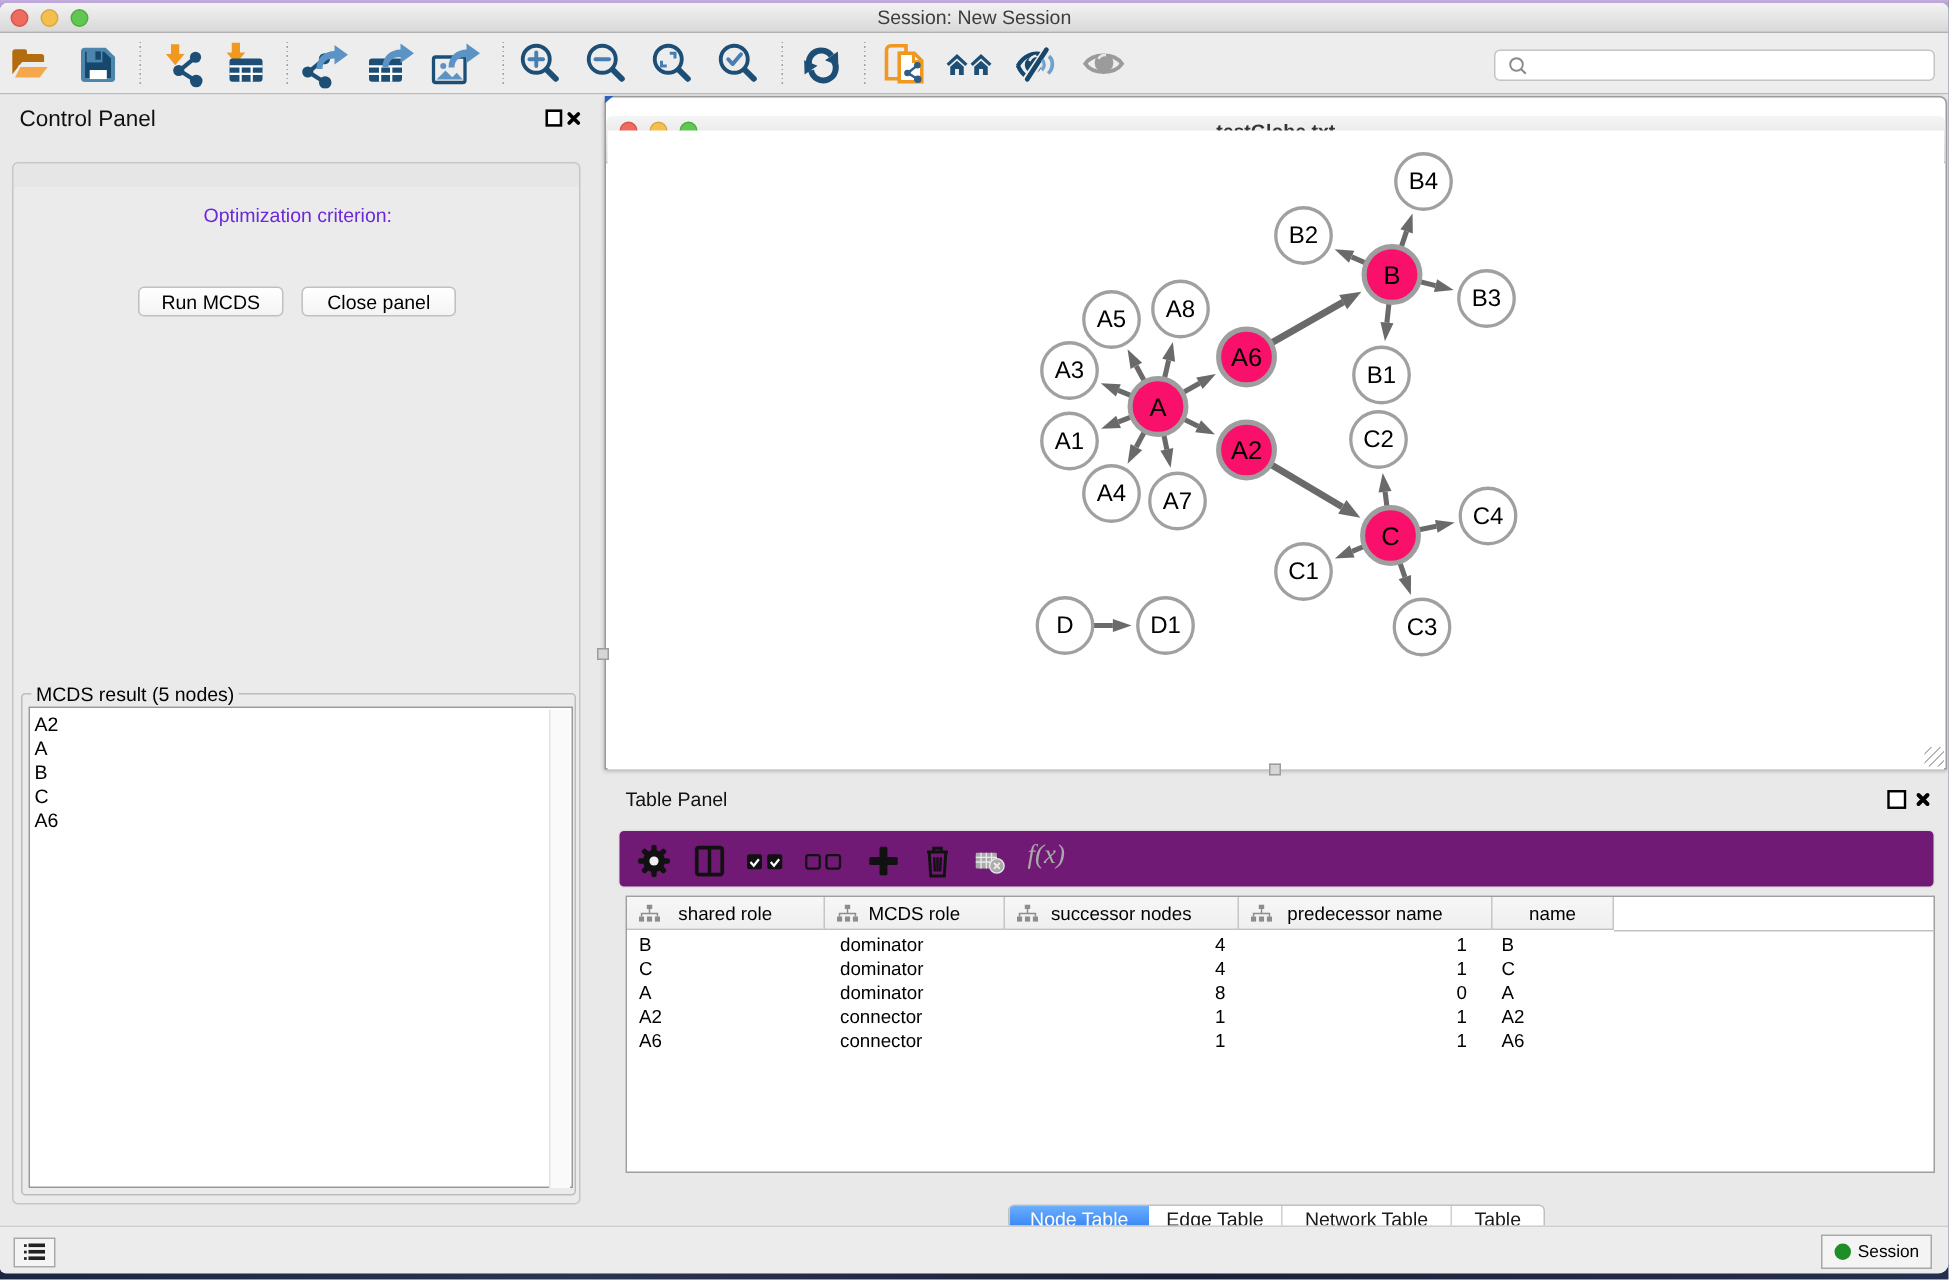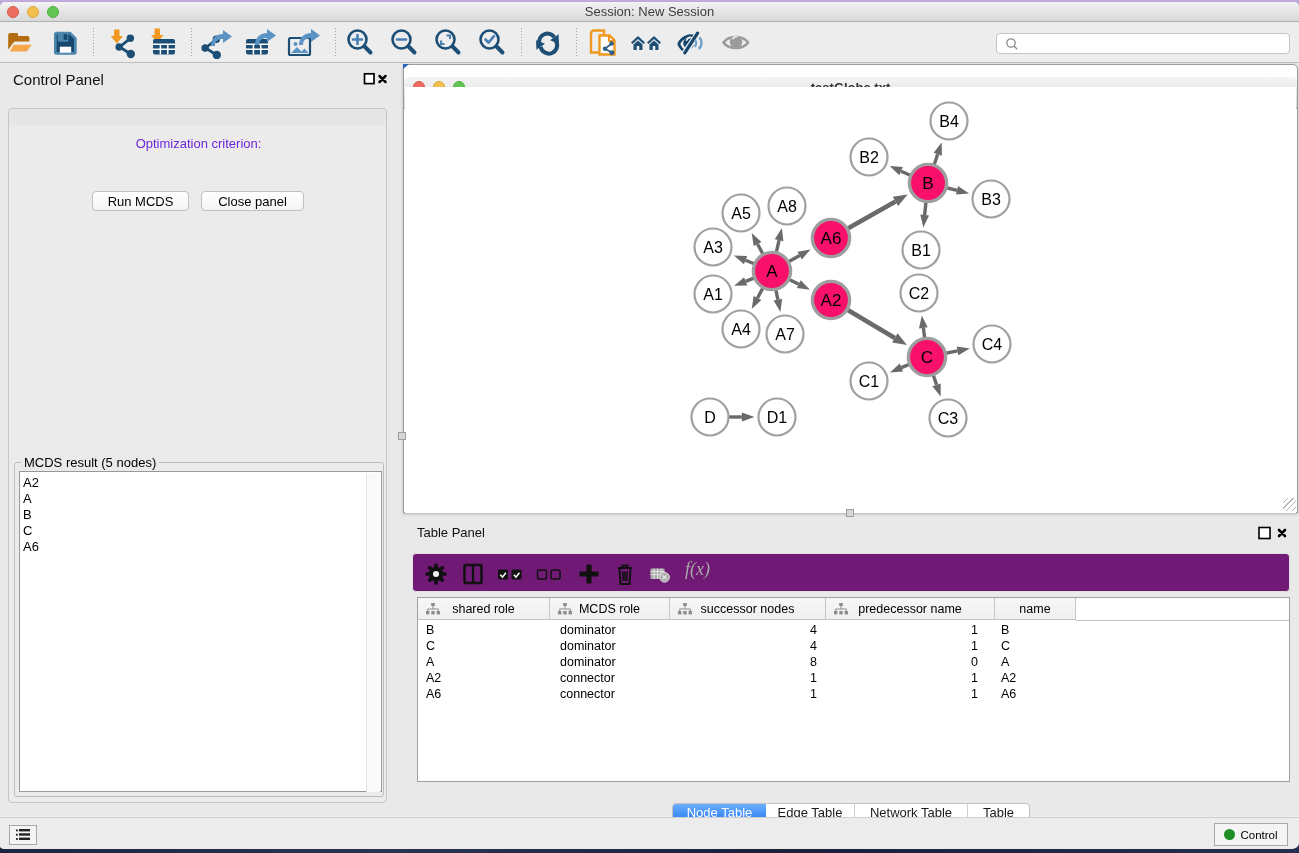--- a/index.html
+++ b/index.html
@@ -567,17 +567,17 @@
               <rect x="6" y="3.5" width="1.8" height="1.8"></rect>
               <rect x="9" y="3" width="11" height="2.4"></rect>
               <rect x="6" y="7.8" width="1.8" height="1.8"></rect>
               <rect x="9" y="7.3" width="11" height="2.4"></rect>
               <rect x="6" y="12.1" width="1.8" height="1.8"></rect>
               <rect x="9" y="11.6" width="11" height="2.4"></rect>
             </g>
           </svg></div>
     <div id="mem-btn">
           <span class="dot"></span>
-          <span>Control</span>
+          <span>Session</span>
         </div>
   </div>
 </div>
 </div>
 
 </body></html>

